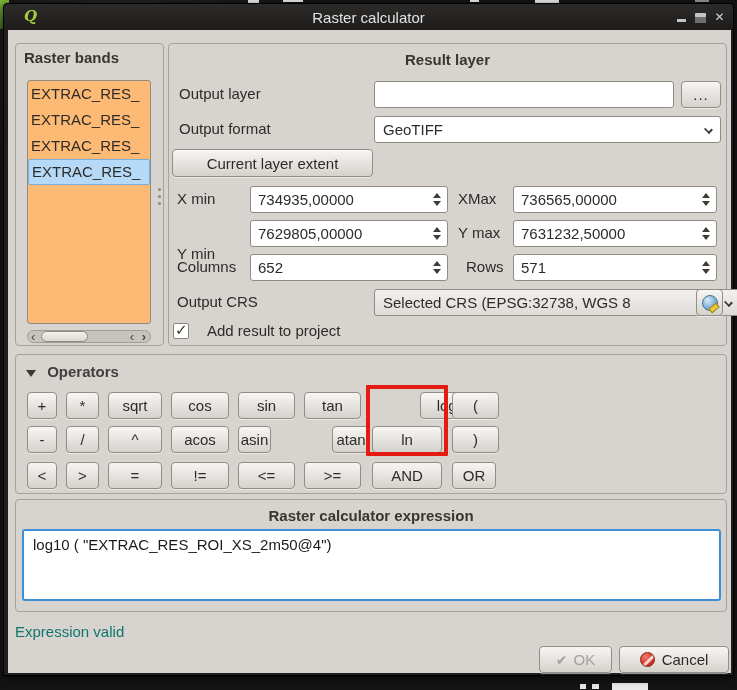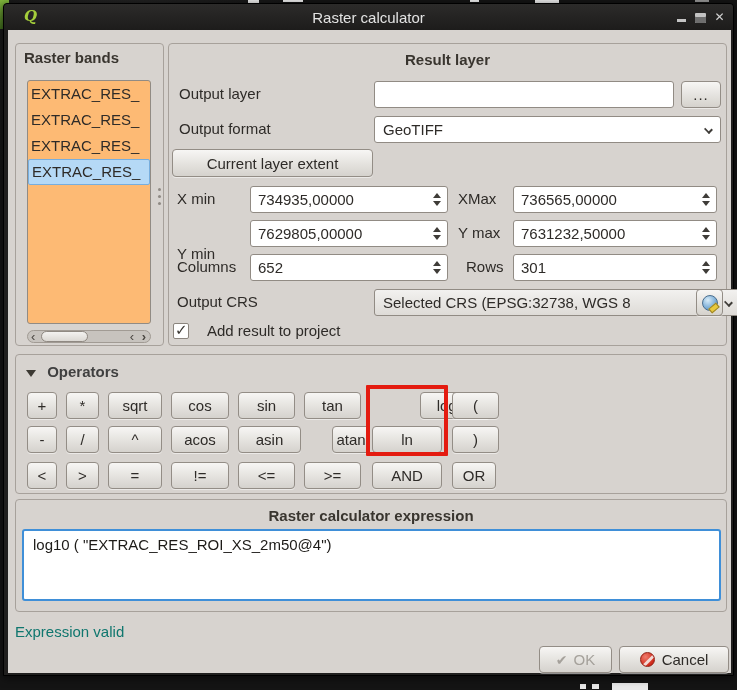--- a/index.html
+++ b/index.html
@@ -230,21 +230,21 @@
         <span class="label" style="left:8px;top:214px;">Columns</span>
         <div class="spin" style="left:81px;top:210px;width:198px;">
           <span>652</span>
           <span class="spin-arrows">
               <span class="tri-up"></span>
               <span class="tri-down"></span>
             </span>
         </div>
         <span class="label" style="left:297px;top:214px;">Rows</span>
         <div class="spin" style="left:344px;top:210px;width:204px;">
-          <span>301</span>
+          <span>571</span>
           <span class="spin-arrows">
               <span class="tri-up"></span>
               <span class="tri-down"></span>
             </span>
         </div>
 
         <span class="label" style="left:8px;top:249px;">Output CRS</span>
         <div class="combo" style="left:205px;top:245px;width:367px;background:linear-gradient(180deg,#f2f1ef,#dedbd7);">
           <span>Selected CRS (EPSG:32738, WGS 8</span>
           <span class="combo-chevron"></span>
@@ -271,21 +271,21 @@
         <button class="btn op-btn" style="left:155px;top:37px;width:58px;">cos</button>
         <button class="btn op-btn" style="left:222px;top:37px;width:57px;">sin</button>
         <button class="btn op-btn" style="left:288px;top:37px;width:57px;">tan</button>
         <button class="btn op-btn" style="left:356px;top:37px;width:70px;margin-left:48px;">log10</button>
         <button class="btn op-btn" style="left:436px;top:37px;width:47px;">(</button>
 
         <button class="btn op-btn" style="left:11px;top:71px;width:30px;">-</button>
         <button class="btn op-btn" style="left:50px;top:71px;width:33px;">/</button>
         <button class="btn op-btn" style="left:92px;top:71px;width:54px;">^</button>
         <button class="btn op-btn" style="left:155px;top:71px;width:58px;">acos</button>
-        <button class="btn op-btn" style="left:222px;top:71px;width:63px;">asin</button>
+        <button class="btn op-btn" style="left:222px;top:71px;width:33px;">asin</button>
         <button class="btn op-btn" style="left:288px;top:71px;width:38px;margin-left:28px;">atan</button>
         <button class="btn op-btn" style="left:356px;top:71px;width:70px;">ln</button>
         <button class="btn op-btn" style="left:436px;top:71px;width:47px;">)</button>
 
         <button class="btn op-btn" style="left:11px;top:107px;width:30px;">&lt;</button>
         <button class="btn op-btn" style="left:50px;top:107px;width:33px;">&gt;</button>
         <button class="btn op-btn" style="left:92px;top:107px;width:54px;">=</button>
         <button class="btn op-btn" style="left:155px;top:107px;width:58px;">!=</button>
         <button class="btn op-btn" style="left:222px;top:107px;width:57px;">&lt;=</button>
         <button class="btn op-btn" style="left:288px;top:107px;width:57px;">&gt;=</button>

